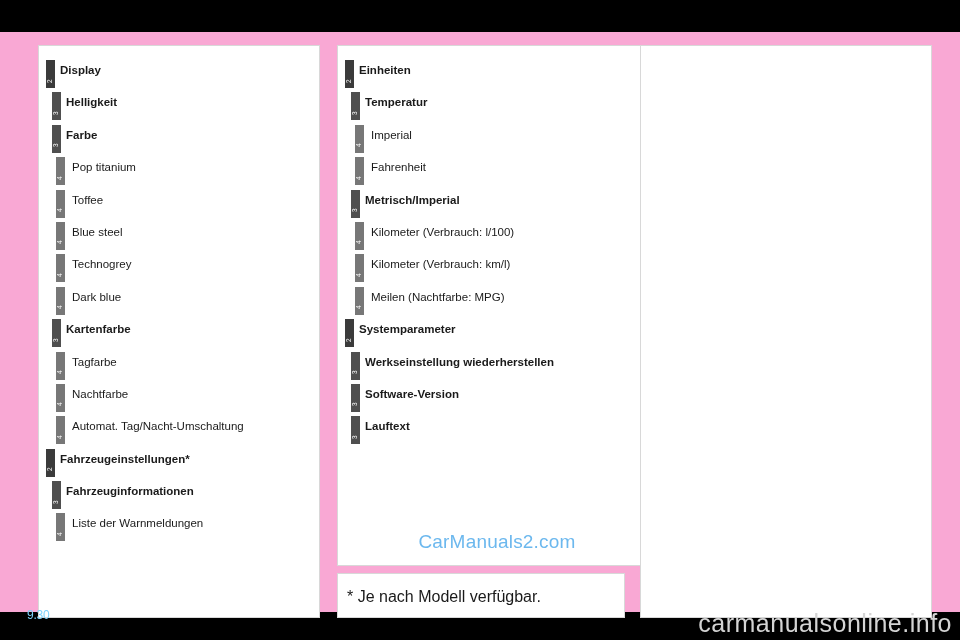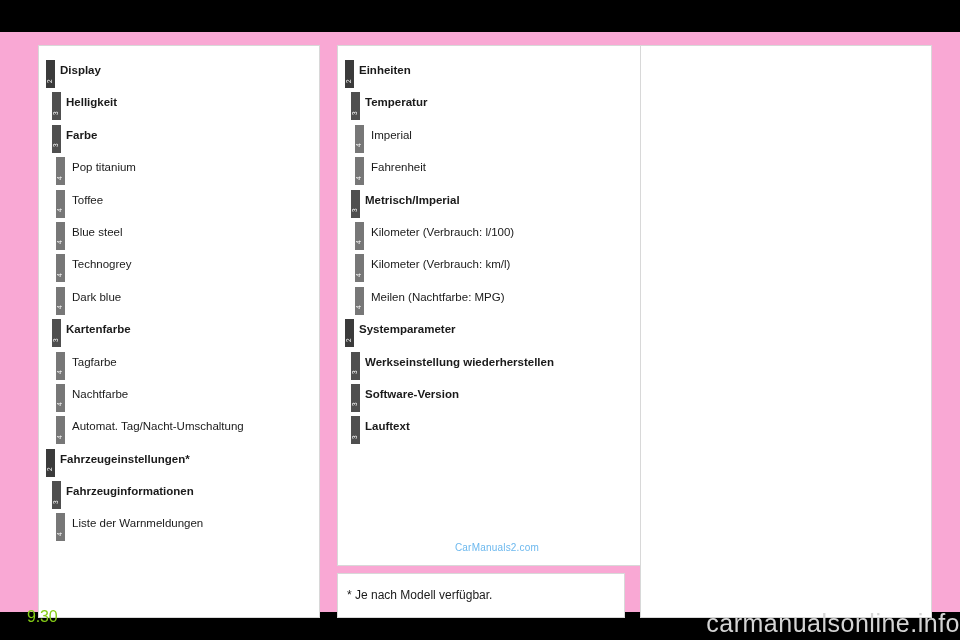--- a/index.html
+++ b/index.html
@@ -110,52 +110,52 @@
   .lv4 > .item-label { left: 33px; font-weight: normal; }
 
   
   #carmanuals-watermark {
     position: absolute;
     left: 0;
     right: 0;
     bottom: 12px;
     text-align: center;
     color: #6cb8ee;
-    font-size: 10px;
+    font-size: 19px;
     letter-spacing: 0.2px;
   }
 
   
   #footnote-text {
     position: absolute;
     left: 9px;
     top: 14px;
     color: #1a1a1a;
-    font-size: 12px;
+    font-size: 16px;
     text-align: center;
   }
 
   
   #page-number {
     position: absolute;
     left: 27px;
     top: 608px;
-    color: #84cc16;
-    font-size: 16px;
+    color: #7dd3fc;
+    font-size: 12px;
     letter-spacing: -0.2px;
   }
 
   
   #site-watermark {
     position: absolute;
     left: 0;
     top: 608px;
     width: 960px;
     text-align: right;
-    padding-right: 0;
+    padding-right: 8px;
     box-sizing: border-box;
     color: #d4d4d4;
     font-size: 25px;
     letter-spacing: 0.5px;
     line-height: 30px;
   }
 </style>
 </head>
 <body>
 

